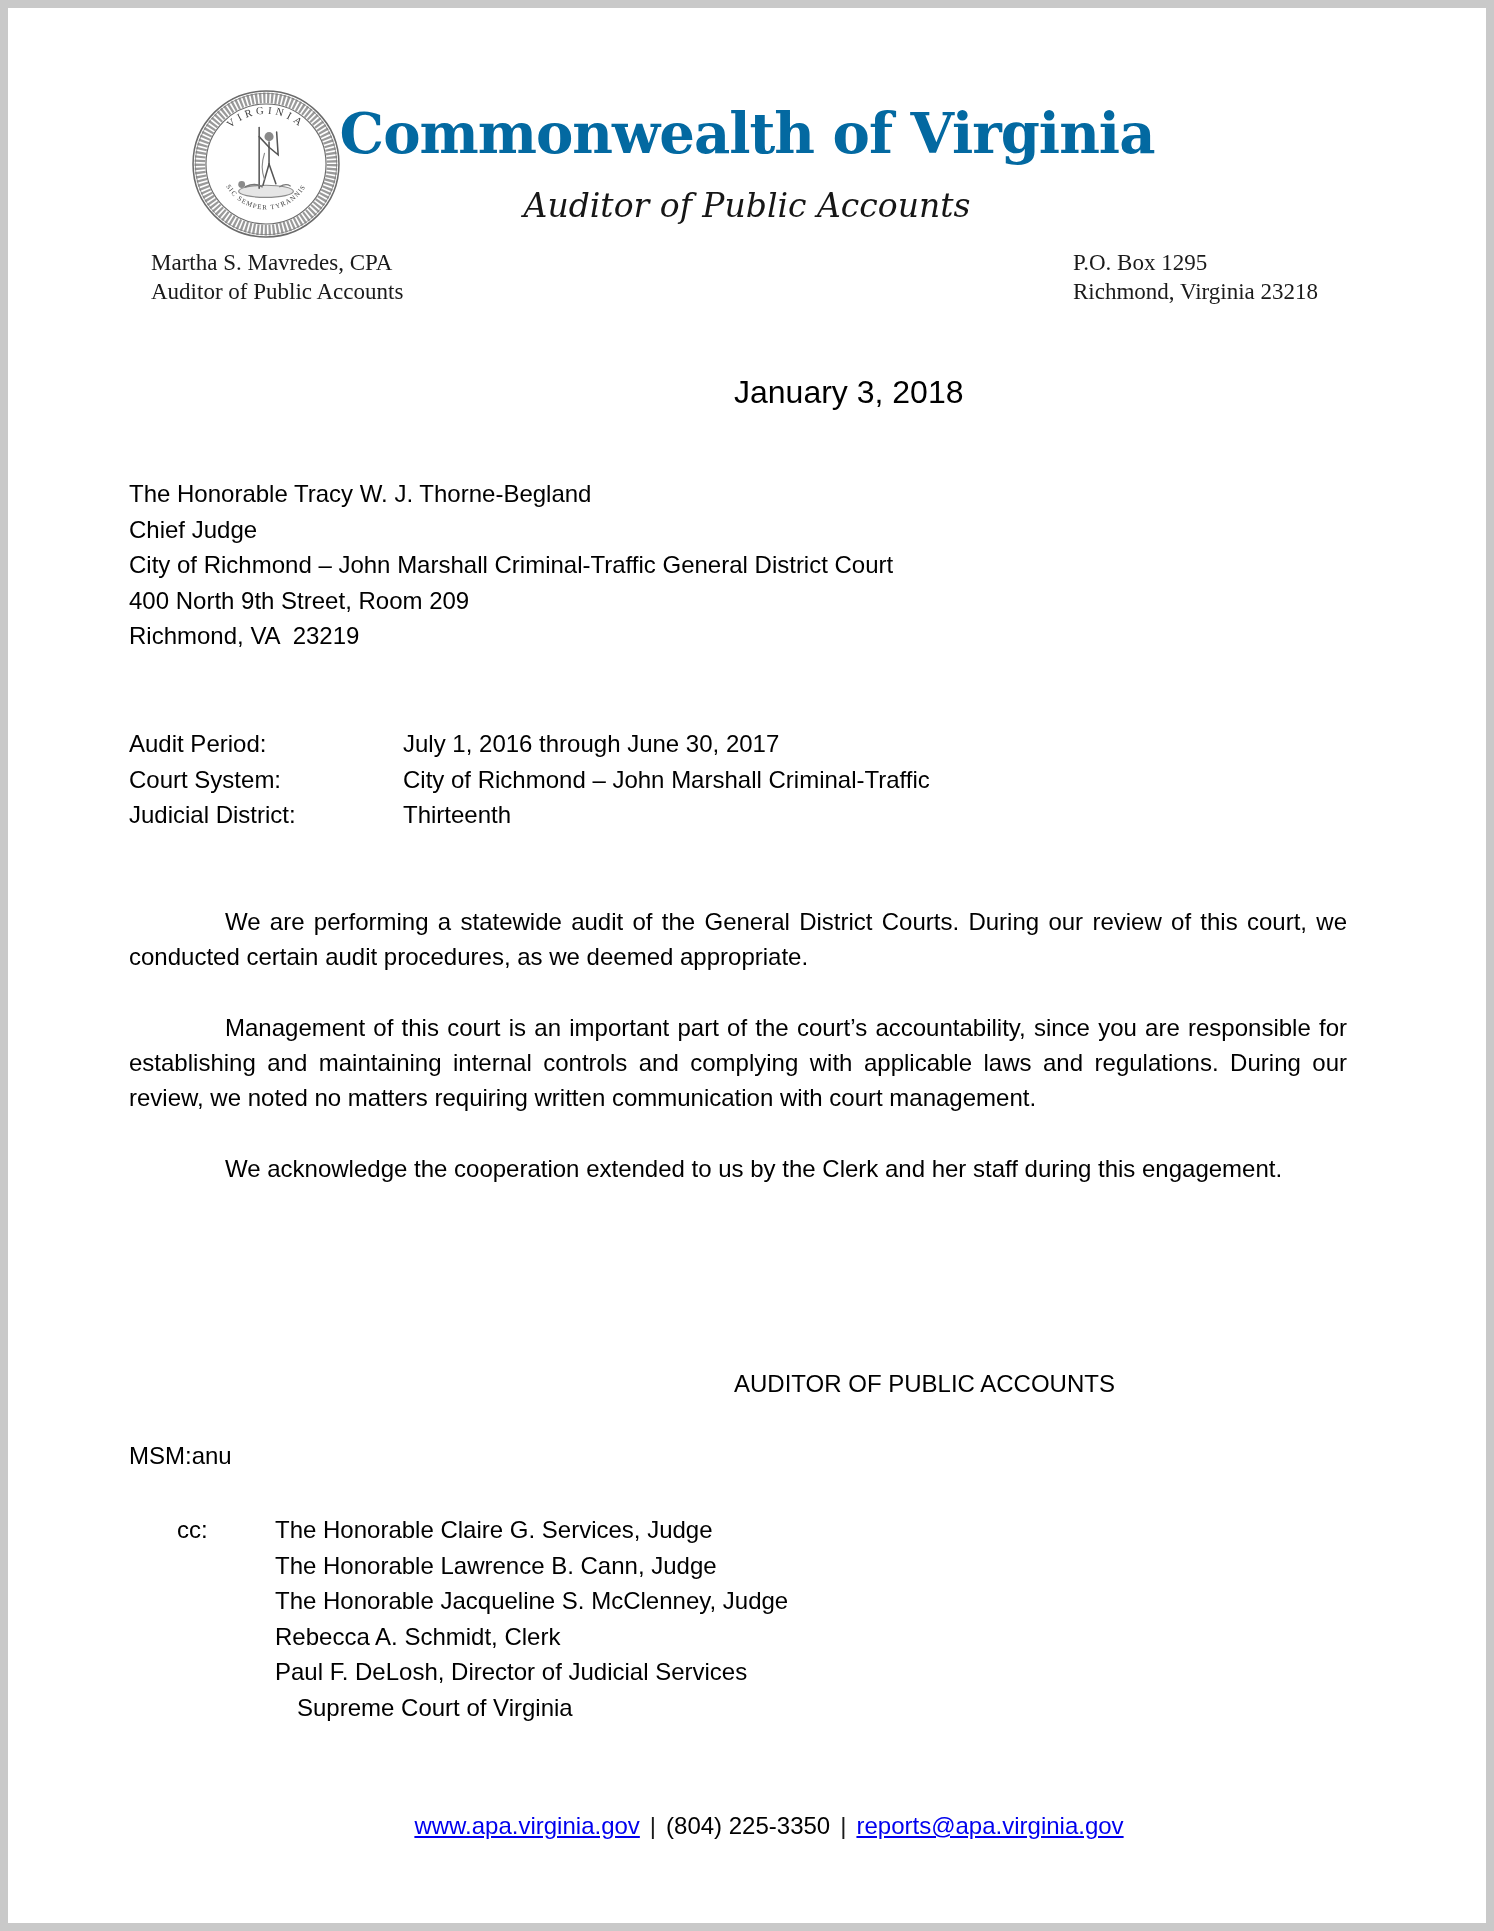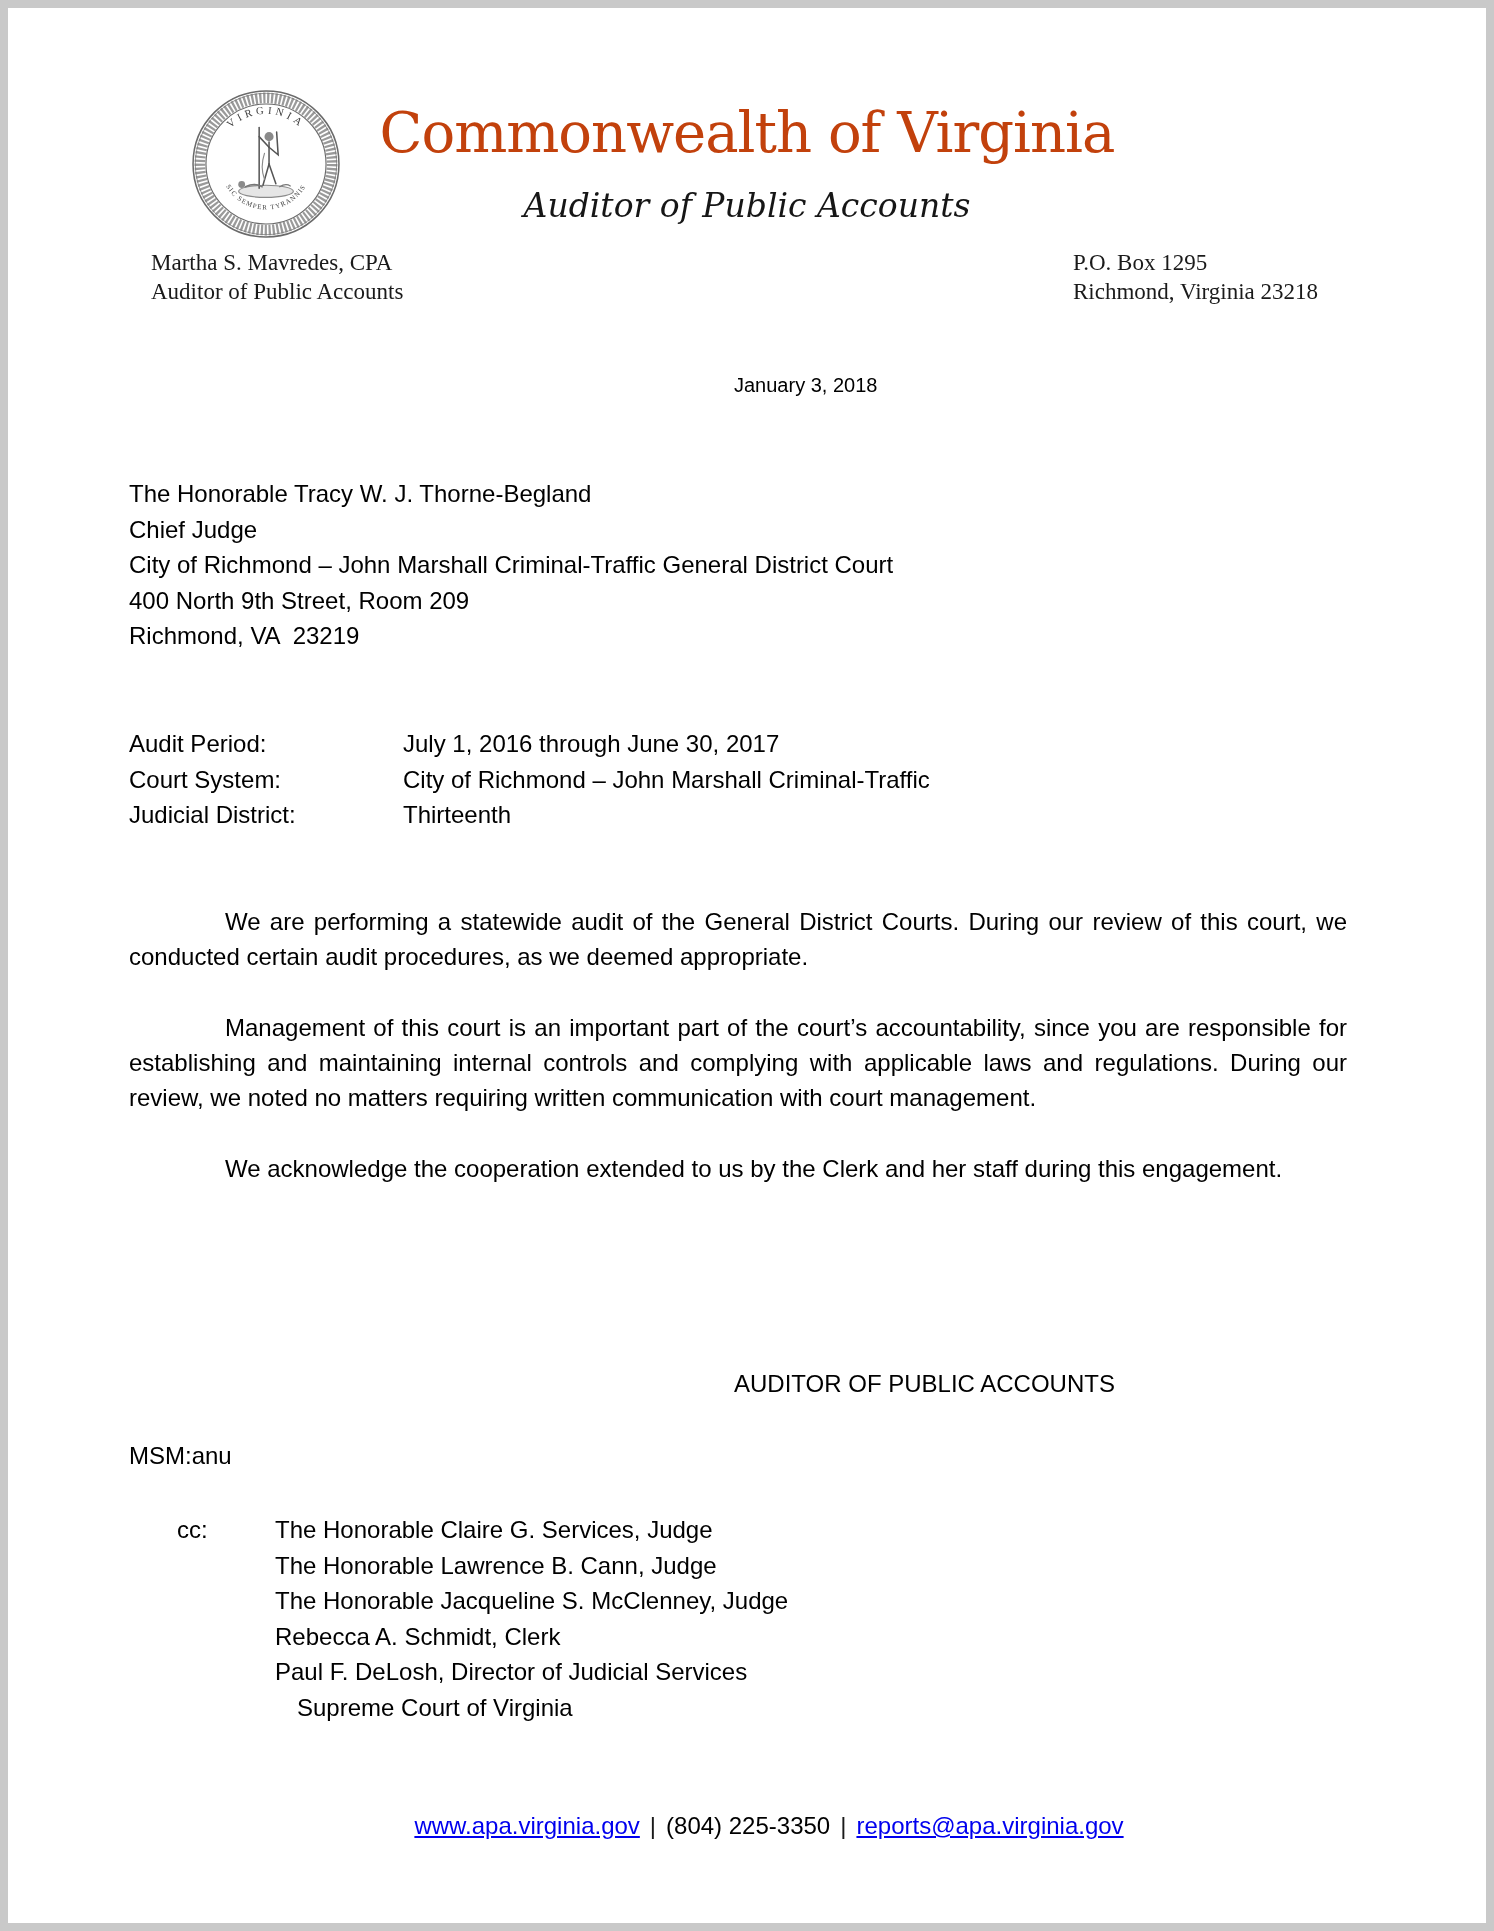--- a/index.html
+++ b/index.html
@@ -21,24 +21,24 @@
   .seal{
     position:absolute;
     left:182px; top:80px;
     width:152px; height:152px;
   }
   .masthead-title{
     position:absolute;
     left:0; right:0; top:92px;
     text-align:center;
     font-family:"DejaVu Serif", serif;
-    font-weight:400;
+    font-weight:700;
     font-size:56px;
     letter-spacing:-1px;
-    color:#c2410c;
+    color:#0369a1;
   }
   .masthead-subtitle{
     position:absolute;
     left:0; right:0; top:178px;
     text-align:center;
     font-family:"DejaVu Serif", serif;
     font-style:italic;
     font-size:33px;
     color:#161616;
   }
@@ -55,21 +55,21 @@
     right:168px; top:240px;
     font-family:"Liberation Serif", serif;
     font-size:23px;
     line-height:29px;
     color:#1a1a1a;
   }
   
   .date{
     position:absolute;
     left:726px; top:366px;
-    font-size:20px;
+    font-size:32px;
   }
   .address{
     position:absolute;
     left:121px; top:468px;
     font-size:24px;
     line-height:35.5px;
   }
   .address-line{ white-space:pre-wrap; }
   .audit-info{
     position:absolute;

